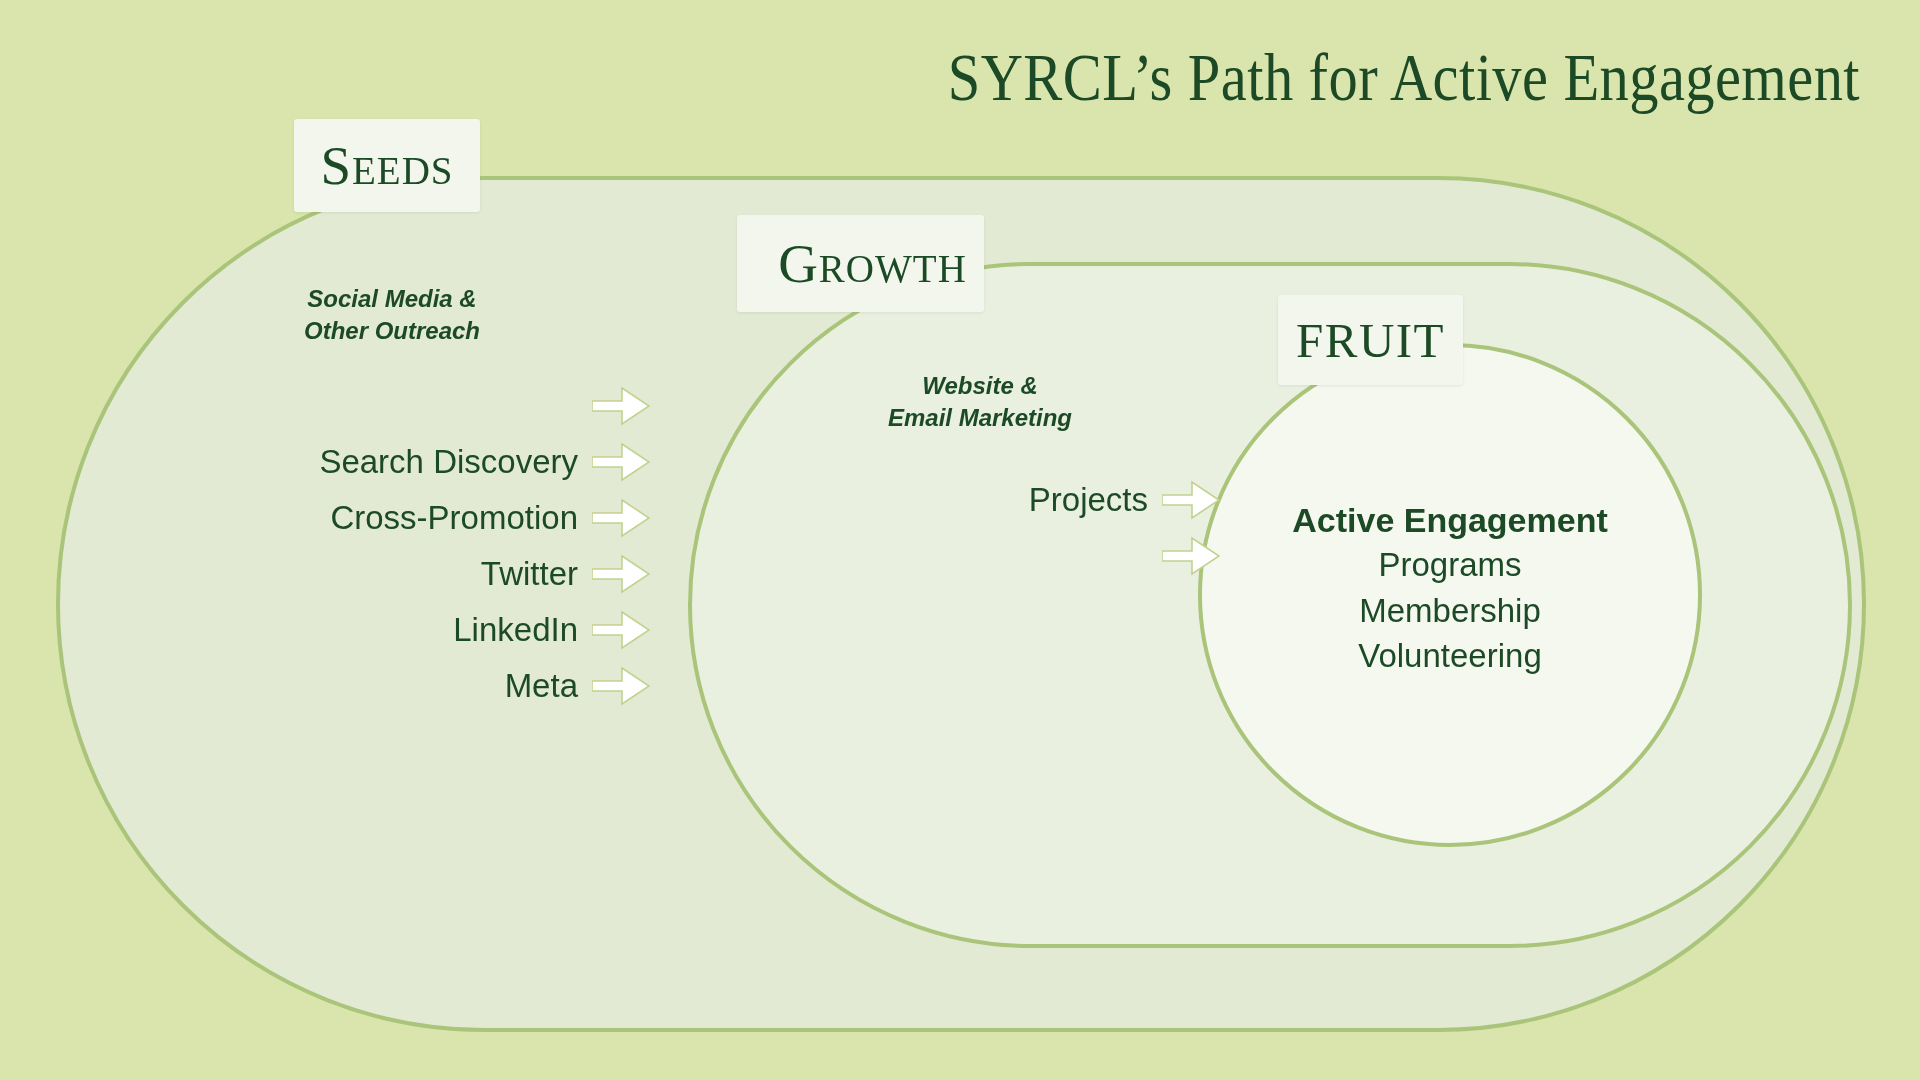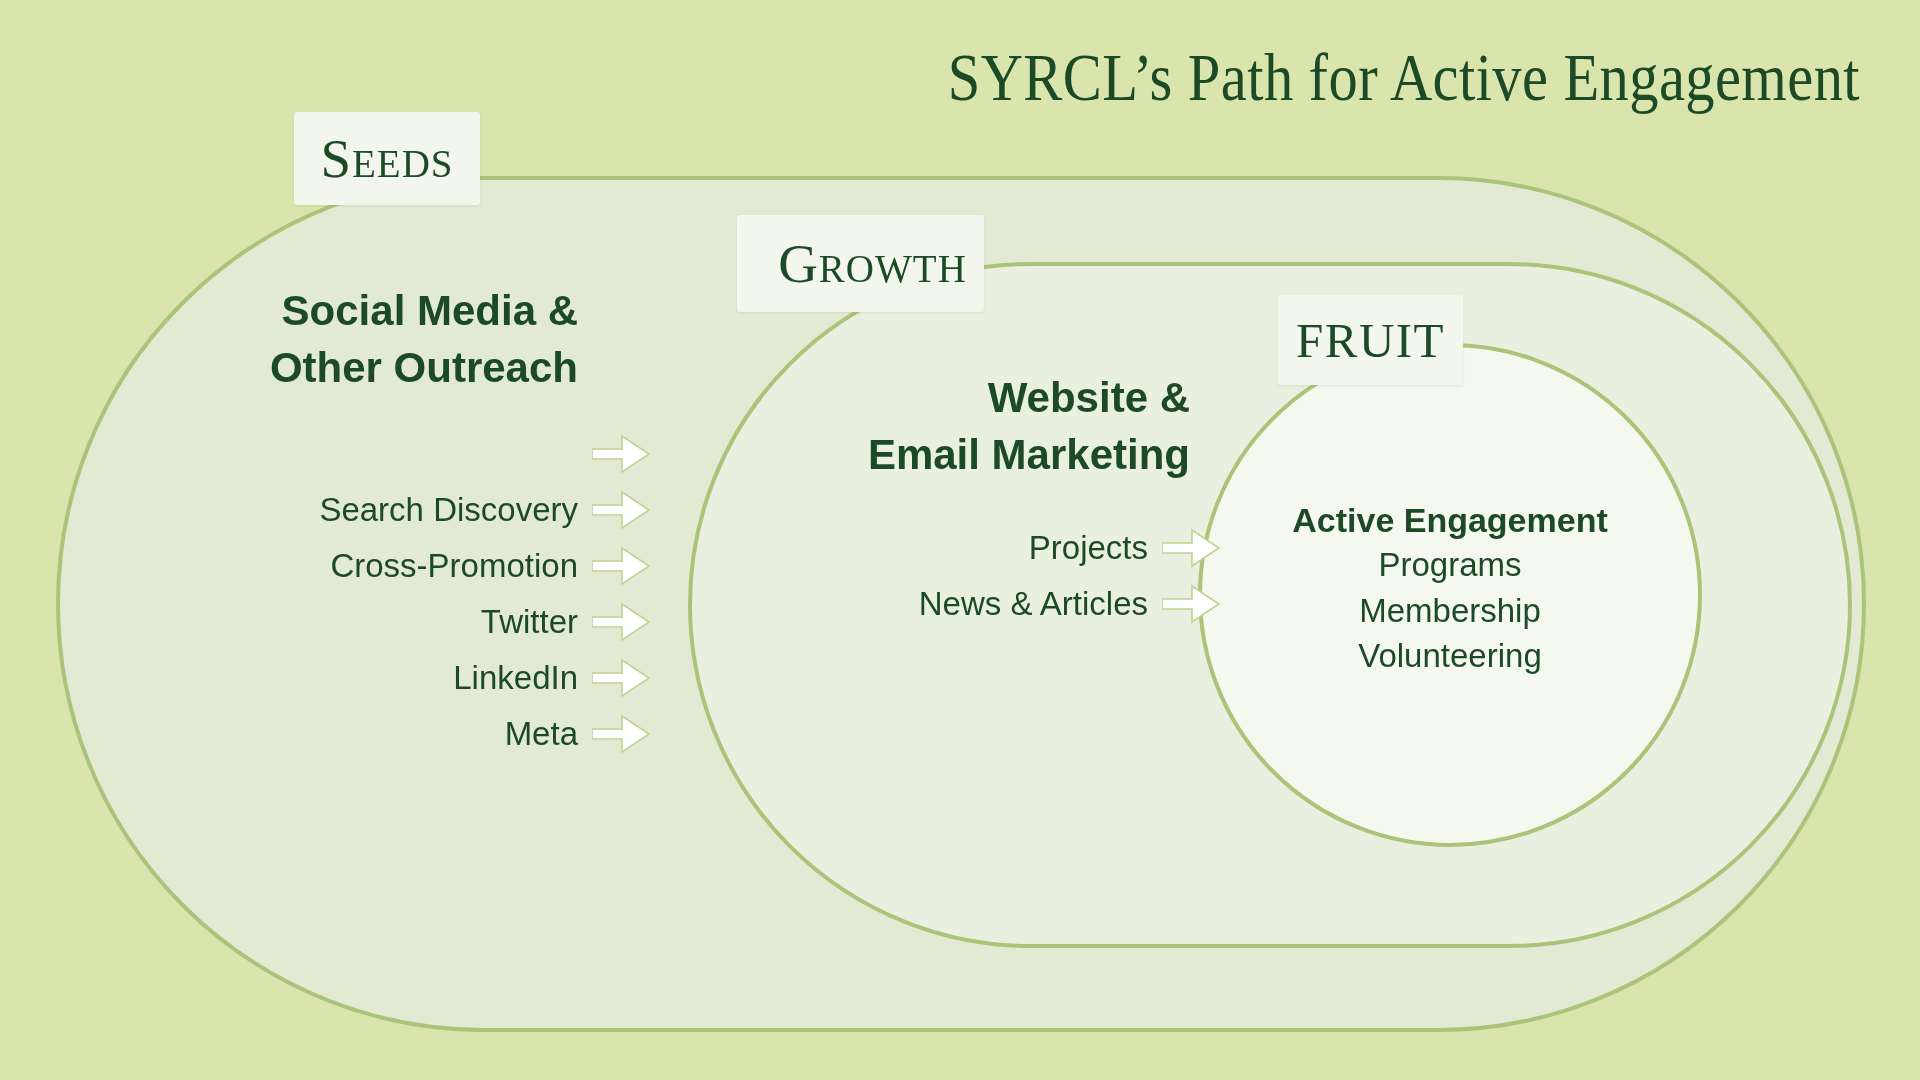--- a/index.html
+++ b/index.html
@@ -53,21 +53,21 @@
     align-items: center;
     justify-content: center;
     border-radius: 3px;
     box-shadow: 0 1px 3px rgba(60,80,40,0.10);
   }
   .stage-label span {
     display: block;
   }
   #label-seeds {
     left: 294px;
-    top: 112px;
+    top: 119px;
     width: 186px;
     height: 93px;
     font-size: 55px;
     font-variant: small-caps;
     letter-spacing: 1px;
   }
   #label-growth {
     left: 737px;
     top: 215px;
     width: 223px;
@@ -86,23 +86,24 @@
     letter-spacing: 1.5px;
   }
 
   
   .col {
     position: absolute;
     color: #1d4a26;
   }
   .col-heading {
     font-weight: bold;
-    font-size: 42px;
+    font-size: 24px;
     line-height: 1.35;
-    text-align: right;
+    text-align: center;
+    font-style: italic;
   }
   .item-row {
     display: flex;
     align-items: center;
     justify-content: flex-end;
     height: 56px;
   }
   .item-label {
     font-size: 33px;
     white-space: nowrap;
@@ -237,21 +238,20 @@
     </div>
 
     <div class="item-row">
       <div class="item-label">Projects</div>
       <svg class="arrow" viewBox="0 0 58 42">
         <polygon points="0,16 30,16 30,3 57,21 30,39 30,26 0,26" fill="#ffffff" stroke="#c3d18e" stroke-width="1.6"></polygon>
       </svg>
     </div>
 
     <div class="item-row">
-      <div class="item-label">News &amp; Articles</div>
       <svg class="arrow" viewBox="0 0 58 42">
         <polygon points="0,16 30,16 30,3 57,21 30,39 30,26 0,26" fill="#ffffff" stroke="#c3d18e" stroke-width="1.6"></polygon>
       </svg>
     </div>
 
   </div>
 
   <div class="col" id="col-fruit">
     <div class="fruit-heading">Active Engagement</div>
     <div class="fruit-item">Programs</div>

